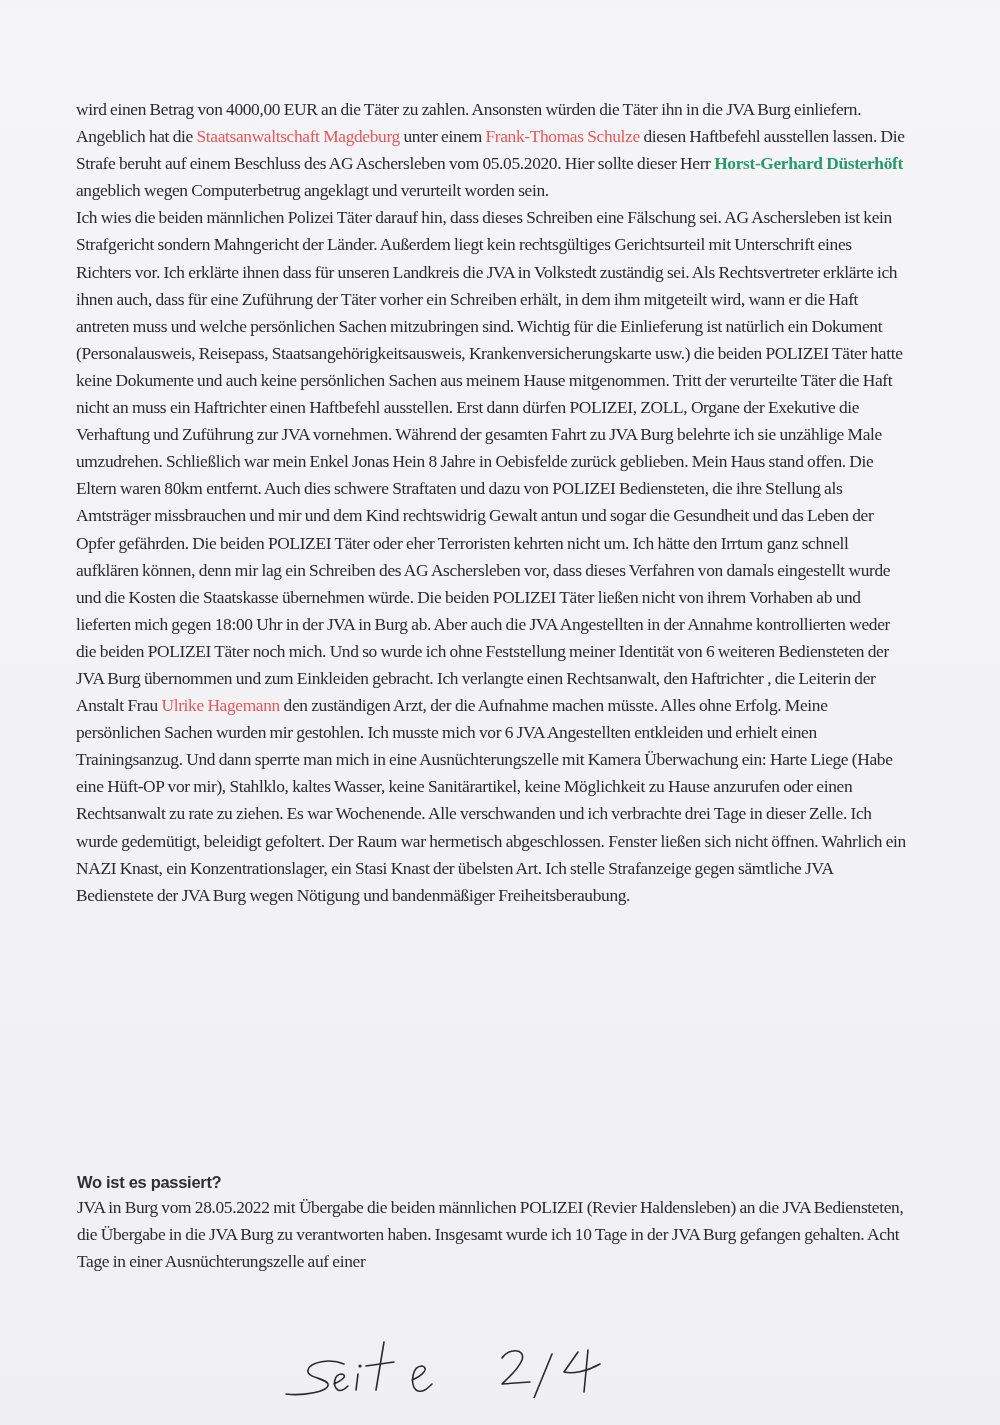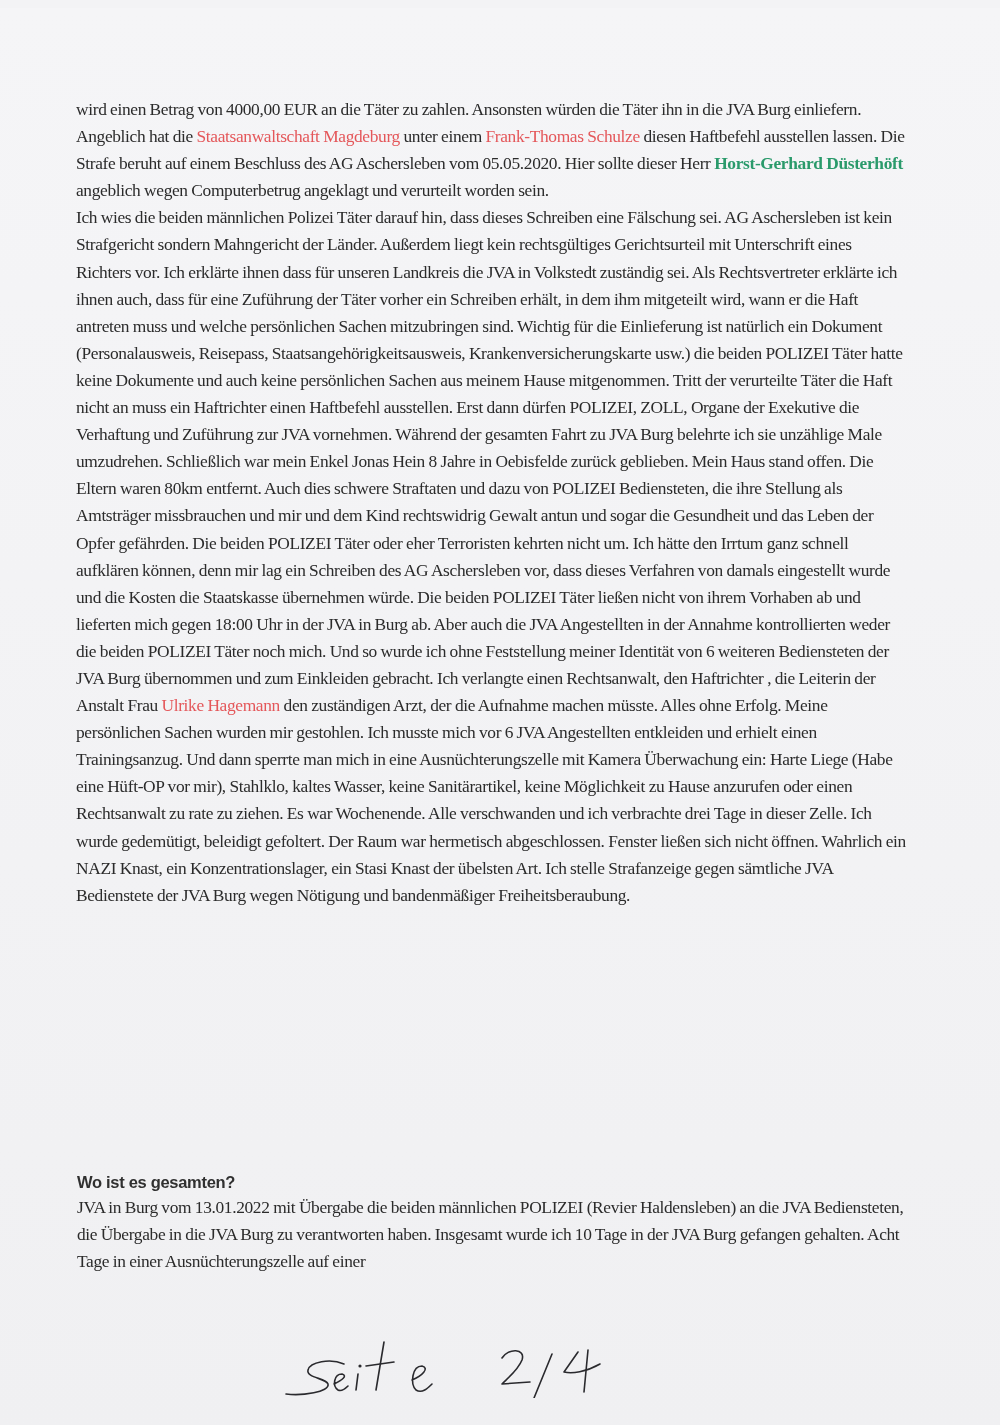--- a/index.html
+++ b/index.html
@@ -96,22 +96,22 @@
 
   <div class="body-text">
     <p><span>wird einen Betrag von 4000,00 EUR an die Täter zu zahlen. Ansonsten würden die Täter ihn in die JVA Burg einliefern.</span></p>
 
     <p><span>Angeblich hat die </span><span class="hl-red">Staatsanwaltschaft Magdeburg</span><span> unter einem </span><span class="hl-red">Frank-Thomas Schulze</span><span> diesen Haftbefehl ausstellen lassen. Die Strafe beruht auf einem Beschluss des AG Aschersleben vom 05.05.2020. Hier sollte dieser Herr </span><span class="hl-green">Horst-Gerhard Düsterhöft</span><span> angeblich wegen Computerbetrug angeklagt und verurteilt worden sein.</span></p>
 
     <p><span>Ich wies die beiden männlichen Polizei Täter darauf hin, dass dieses Schreiben eine Fälschung sei. AG Aschersleben ist kein Strafgericht sondern Mahngericht der Länder. Außerdem liegt kein rechtsgültiges Gerichtsurteil mit Unterschrift eines Richters vor. Ich erklärte ihnen dass für unseren Landkreis die JVA in Volkstedt zuständig sei. Als Rechtsvertreter erklärte ich ihnen auch, dass für eine Zuführung der Täter vorher ein Schreiben erhält, in dem ihm mitgeteilt wird, wann er die Haft antreten muss und welche persönlichen Sachen mitzubringen sind. Wichtig für die Einlieferung ist natürlich ein Dokument (Personalausweis, Reisepass, Staatsangehörigkeitsausweis, Krankenversicherungskarte usw.) die beiden POLIZEI Täter hatte keine Dokumente und auch keine persönlichen Sachen aus meinem Hause mitgenommen. Tritt der verurteilte Täter die Haft nicht an muss ein Haftrichter einen Haftbefehl ausstellen. Erst dann dürfen POLIZEI, ZOLL, Organe der Exekutive die Verhaftung und Zuführung zur JVA vornehmen. Während der gesamten Fahrt zu JVA Burg belehrte ich sie unzählige Male umzudrehen. Schließlich war mein Enkel Jonas Hein 8 Jahre in Oebisfelde zurück geblieben. Mein Haus stand offen. Die Eltern waren 80km entfernt. Auch dies schwere Straftaten und dazu von POLIZEI Bediensteten, die ihre Stellung als Amtsträger missbrauchen und mir und dem Kind rechtswidrig Gewalt antun und sogar die Gesundheit und das Leben der Opfer gefährden. Die beiden POLIZEI Täter oder eher Terroristen kehrten nicht um. Ich hätte den Irrtum ganz schnell aufklären können, denn mir lag ein Schreiben des AG Aschersleben vor, dass dieses Verfahren von damals eingestellt wurde und die Kosten die Staatskasse übernehmen würde. Die beiden POLIZEI Täter ließen nicht von ihrem Vorhaben ab und lieferten mich gegen 18:00 Uhr in der JVA in Burg ab. Aber auch die JVA Angestellten in der Annahme kontrollierten weder die beiden POLIZEI Täter noch mich. Und so wurde ich ohne Feststellung meiner Identität von 6 weiteren Bediensteten der JVA Burg übernommen und zum Einkleiden gebracht. Ich verlangte einen Rechtsanwalt, den Haftrichter , die Leiterin der Anstalt Frau </span><span class="hl-red">Ulrike Hagemann</span><span> den zuständigen Arzt, der die Aufnahme machen müsste. Alles ohne Erfolg. Meine persönlichen Sachen wurden mir gestohlen. Ich musste mich vor 6 JVA Angestellten entkleiden und erhielt einen Trainingsanzug. Und dann sperrte man mich in eine Ausnüchterungszelle mit Kamera Überwachung ein: Harte Liege (Habe eine Hüft-OP vor mir), Stahlklo, kaltes Wasser, keine Sanitärartikel, keine Möglichkeit zu Hause anzurufen oder einen Rechtsanwalt zu rate zu ziehen. Es war Wochenende. Alle verschwanden und ich verbrachte drei Tage in dieser Zelle. Ich wurde gedemütigt, beleidigt gefoltert. Der Raum war hermetisch abgeschlossen. Fenster ließen sich nicht öffnen. Wahrlich ein NAZI Knast, ein Konzentrationslager, ein Stasi Knast der übelsten Art. Ich stelle Strafanzeige gegen sämtliche JVA Bedienstete der JVA Burg wegen Nötigung und bandenmäßiger Freiheitsberaubung.</span></p>
   </div>
 
   <div class="section">
-    <h3 class="section-heading">Wo ist es gesamten?</h3>
-    <p class="section-text">JVA in Burg vom 13.01.2022 mit Übergabe die beiden männlichen POLIZEI (Revier Haldensleben) an die JVA Bediensteten, die Übergabe in die JVA Burg zu verantworten haben. Insgesamt wurde ich 10 Tage in der JVA Burg gefangen gehalten. Acht Tage in einer Ausnüchterungszelle auf einer</p>
+    <h3 class="section-heading">Wo ist es passiert?</h3>
+    <p class="section-text">JVA in Burg vom 28.05.2022 mit Übergabe die beiden männlichen POLIZEI (Revier Haldensleben) an die JVA Bediensteten, die Übergabe in die JVA Burg zu verantworten haben. Insgesamt wurde ich 10 Tage in der JVA Burg gefangen gehalten. Acht Tage in einer Ausnüchterungszelle auf einer</p>
   </div>
 
   <div class="handwriting">
     <span class="handwriting-label">Seite 2/4</span>
     <svg viewBox="0 0 340 70" fill="none" stroke="#2a2a2e" stroke-width="1.6" stroke-linecap="round" stroke-linejoin="round">
 
       <path d="M62 36 C48 30, 28 34, 26 42 C24 50, 44 50, 46 56 C48 64, 20 68, 4 66"></path>
 
       <path d="M52 56 C60 52, 66 48, 60 46 C52 46, 50 58, 56 62 C60 64, 64 60, 66 58"></path>
 

